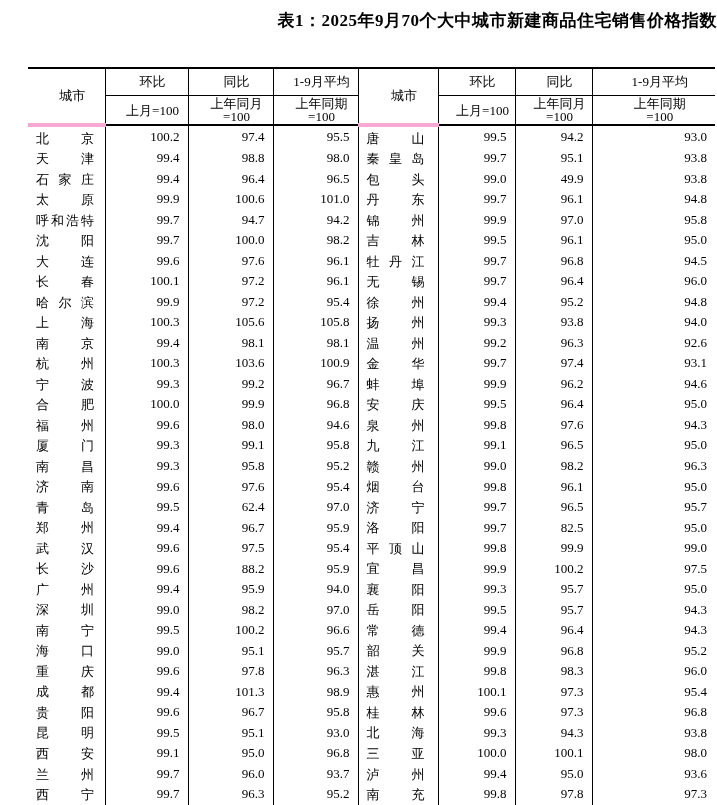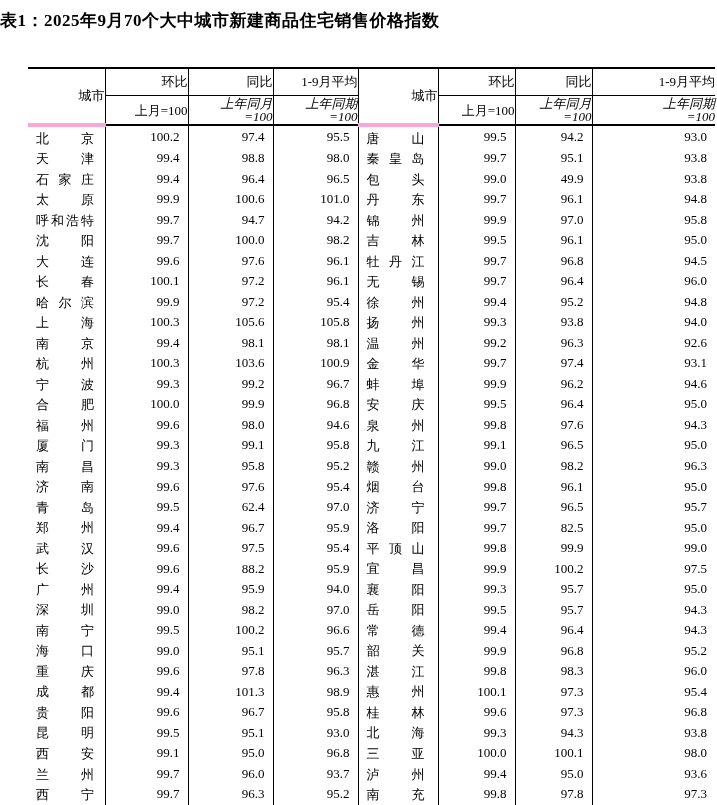--- a/index.html
+++ b/index.html
@@ -1,37 +1,37 @@
 <!DOCTYPE html>
 <html><head>
 <meta charset="utf-8">
 <style>
   html,body{margin:0;padding:0;}
   body{
     width:717px;height:805px;background:#ffffff;overflow:hidden;
     font-family:"Liberation Serif","DejaVu Serif",serif;color:#000;
   }
   .page-title{
-    margin:9px 0 0 0;text-align:left;font-size:17px;font-weight:bold;
+    margin:9px 0 0 0;text-align:right;font-size:17px;font-weight:bold;
     letter-spacing:.5px;
   }
   .table-wrap{margin:35px 2px 0 28px;}
   table{
     border-collapse:collapse;table-layout:fixed;width:687px;
     border-top:2.5px solid #000;border-bottom:2.5px solid #000;
   }
   th,td{margin:0;padding:0;font-weight:normal;vertical-align:middle;}
-  thead th{font-size:13px;text-align:right;padding-left:12px;}
+  thead th{font-size:13px;text-align:center;padding-left:12px;}
   .hr1 th{height:26px;}
   .hr2 th{height:28px;line-height:13px;}
   .cityhead{border-bottom:4px solid #f9a8d4;}
   .subline{border-bottom:1px solid #000;}
   .hsep{border-bottom:2px solid #000;}
   .bR{border-right:1px solid #000;}
-  .base2{white-space:pre-line;font-style:italic;}
+  .base2{white-space:pre-line;}
   tbody td{height:19px;line-height:19px;font-size:13px;}
   td.num{text-align:right;padding-right:8px;}
   td.city{padding-left:8px;}
   .cityspread{
     display:inline-flex;justify-content:space-between;width:58px;
     vertical-align:middle;
   }
   .cityspread span{display:inline-block;}
 </style>
 </head>

